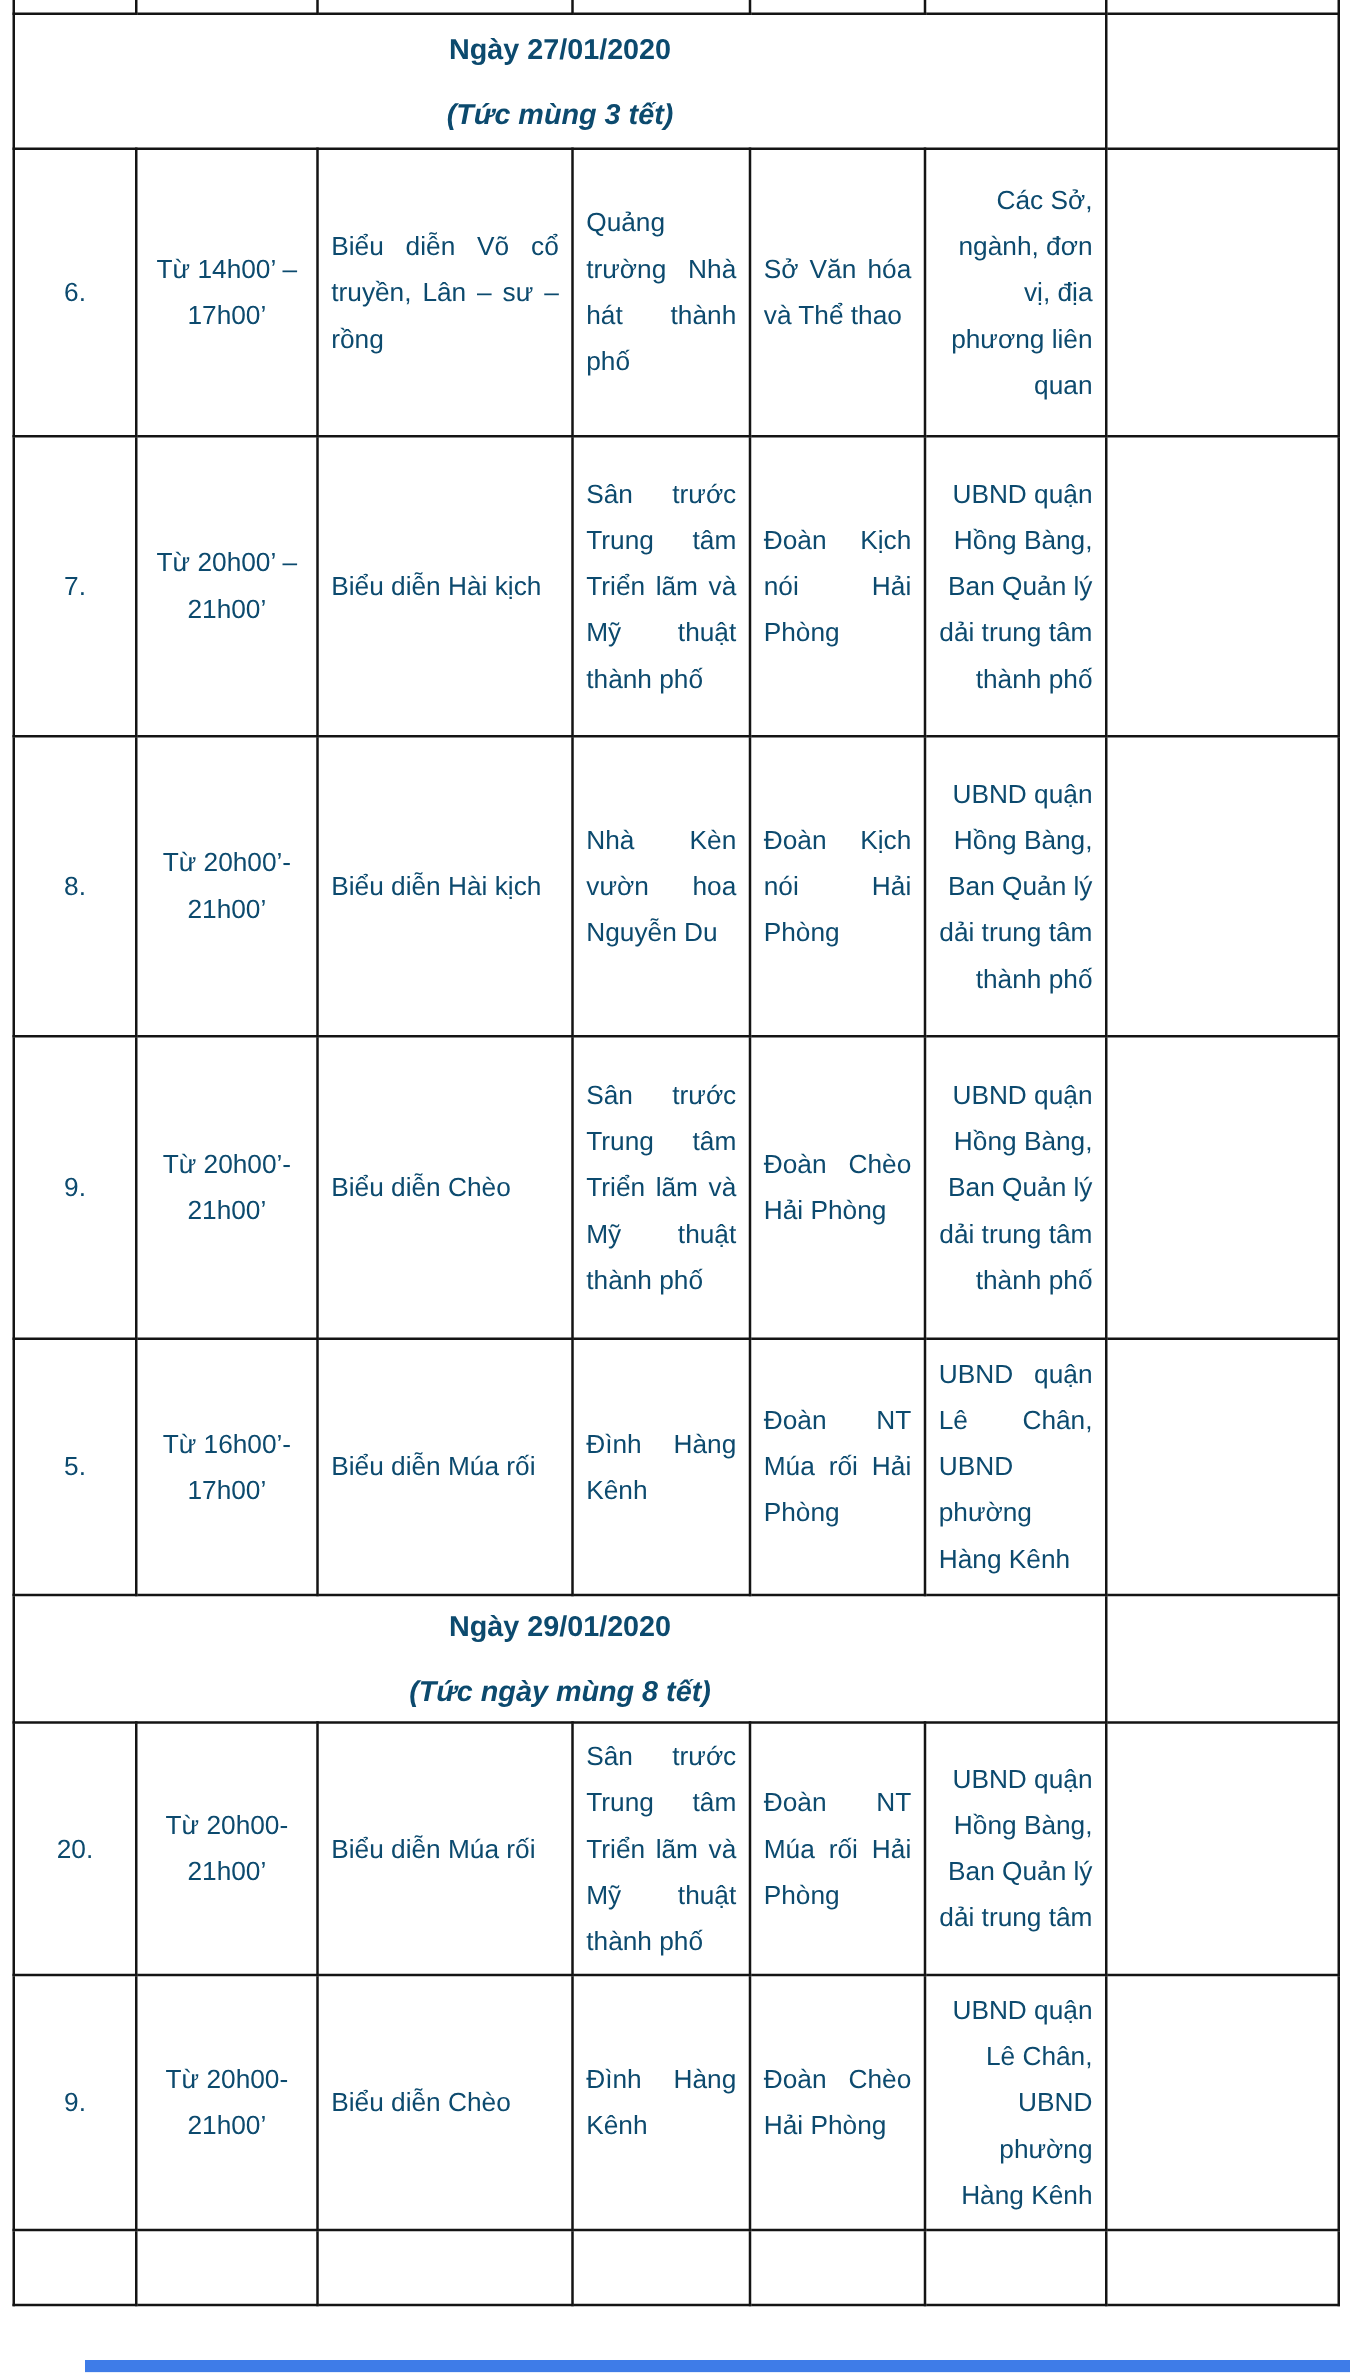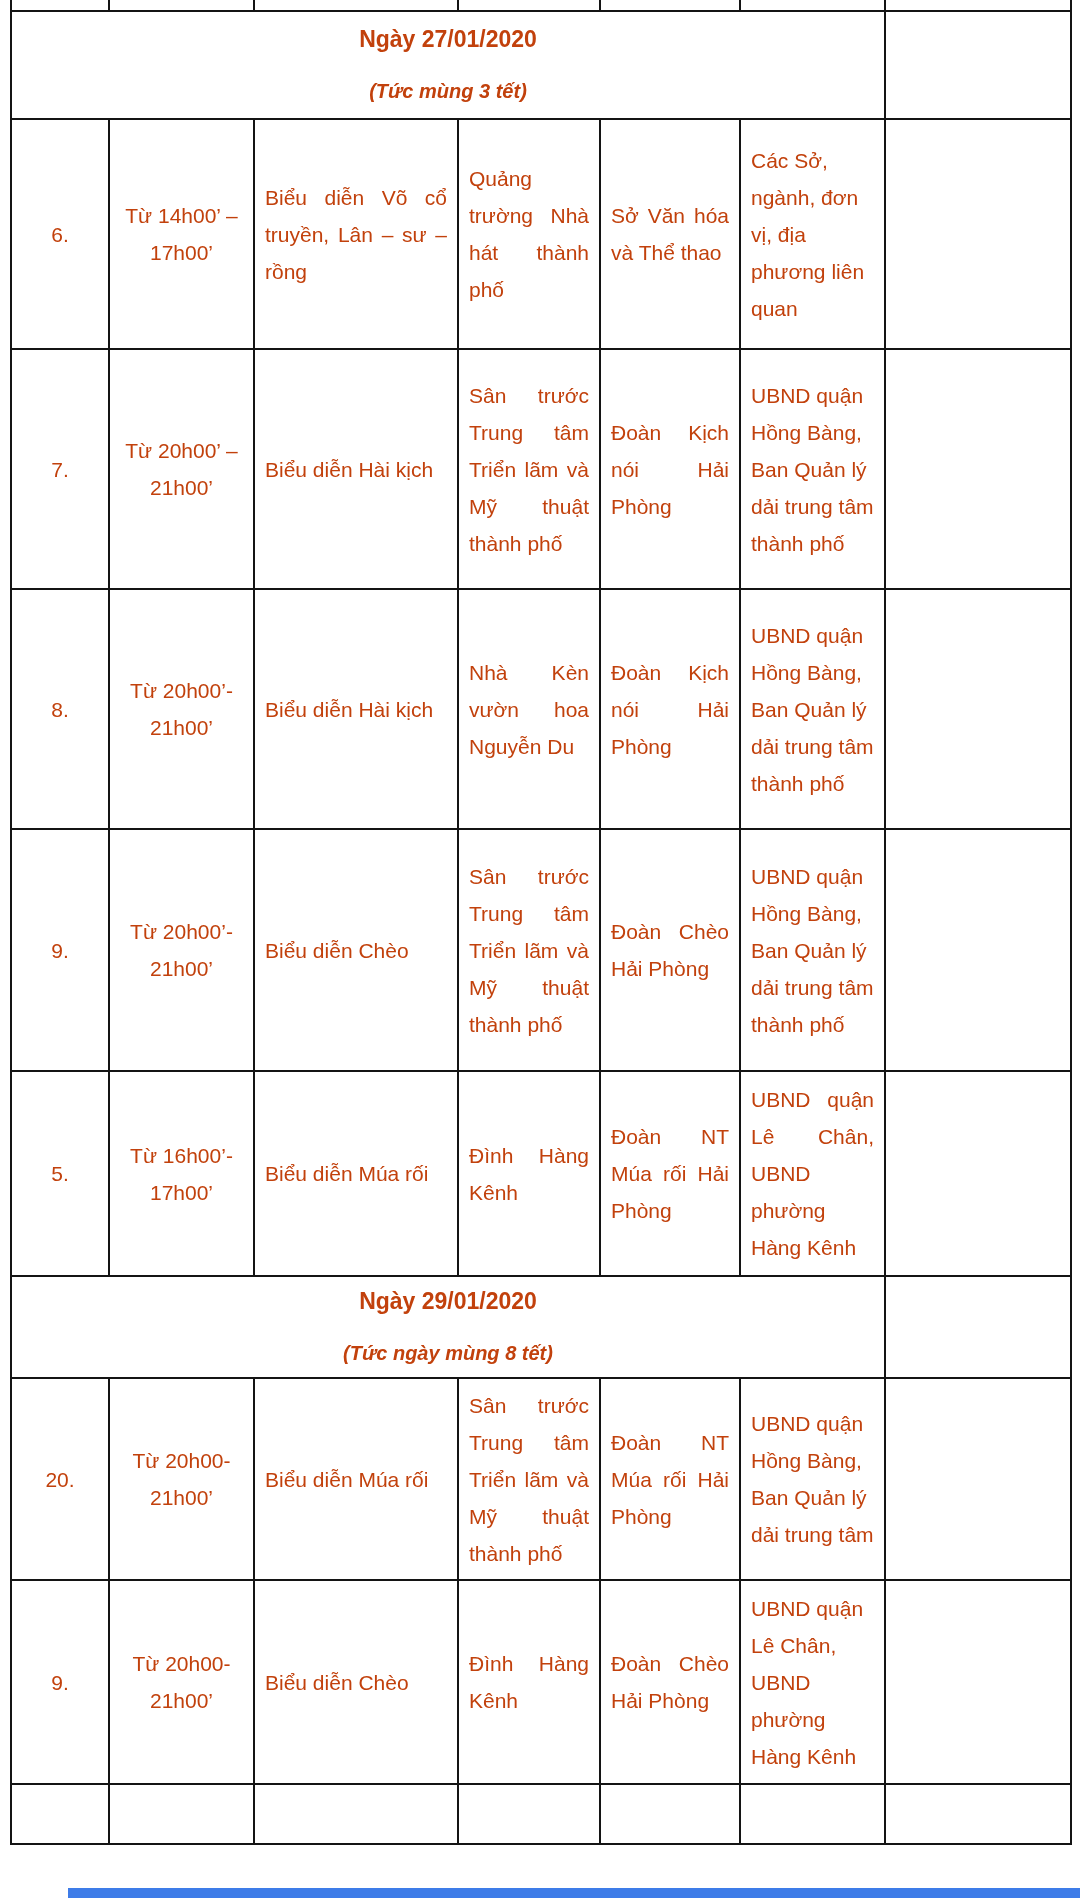--- a/index.html
+++ b/index.html
@@ -1,43 +1,43 @@
 <!DOCTYPE html>
 <html><head>
 <meta charset="utf-8">
 <style>
   * { margin:0; padding:0; box-sizing:border-box; }
   html,body { background:#ffffff; }
   .screen {
     position:relative; width:1080px; height:1898px;
     background:#ffffff; overflow:hidden;
     font-family:"Liberation Sans", sans-serif;
-    color:#c2410c;
+    color:#0c4a6e;
   }
   table.sched {
     position:absolute; left:10px; top:-6px;
     width:1060px; border-collapse:collapse; table-layout:fixed;
   }
   table.sched td {
     border:2px solid #141414;
     vertical-align:middle;
     font-size:21px; line-height:37px;
     padding:6px 10px;
     overflow:hidden; word-wrap:break-word;
   }
   td.no, td.time { text-align:center; padding:6px 6px; }
   td.activity, td.location, td.organizer {
     text-align:justify; text-justify:inter-word;
   }
-  td.coordinator { text-align:left; padding:6px 12px; }
+  td.coordinator { text-align:right; padding:6px 12px; }
   td.coordinator.justify { text-align:justify; text-justify:inter-word; text-align-last:left; }
   td.notes { padding:0; }
   td.dh { text-align:center; }
   .dh-date { font-weight:bold; font-size:23px; line-height:30px; }
-  .dh-sub  { font-weight:bold; font-style:italic; font-size:20px; line-height:30px; margin-top:22px; }
+  .dh-sub  { font-weight:bold; font-style:italic; font-size:23px; line-height:30px; margin-top:22px; }
   tr.partial td { padding:0; }
   .sel-strip {
     position:absolute; left:68px; top:1888px;
     width:1012px; height:10px;
   }
 </style>
 </head>
 <body>
 
 <div class="screen">

